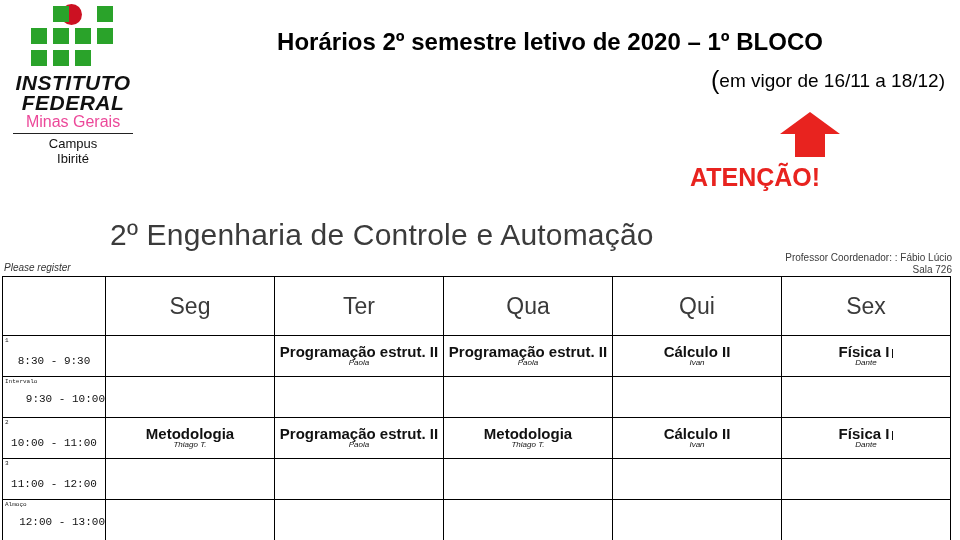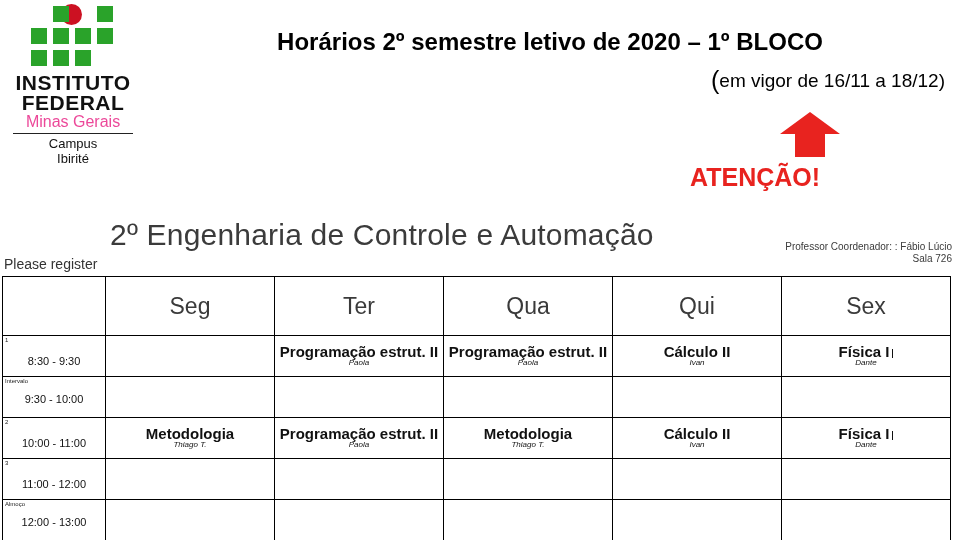--- a/index.html
+++ b/index.html
@@ -44,20 +44,21 @@
     left: 30px;
     top: 0px;
   }
   #logo-if {
     font-size: 21px;
     font-weight: bold;
     letter-spacing: 0.5px;
     line-height: 20px;
     color: #111;
     margin-top: 3px;
+    font-style: italic;
   }
   #logo-mg {
     font-size: 16px;
     line-height: 16px;
     color: #ec4899;
     margin-top: 1px;
   }
   #logo-rule {
     width: 120px;
     height: 1px;
@@ -121,32 +122,33 @@
     top: 218px;
     font-size: 30px;
     color: #3b3b3b;
     font-weight: normal;
     letter-spacing: 0.2px;
     text-align: center;
   }
   #coord {
     position: absolute;
     right: 8px;
-    top: 241px;
+    top: 252px;
     text-align: right;
     font-size: 10px;
     color: #3b3b3b;
     line-height: 12px;
   }
   #register-note {
     position: absolute;
     left: 4px;
-    top: 256px;
-    font-size: 14px;
+    top: 262px;
+    font-size: 10px;
     color: #333;
+    font-style: italic;
   }
 
   
   #grid {
     position: absolute;
     left: 2px;
     top: 276px;
     width: 946px;
     border-collapse: collapse;
     table-layout: fixed;
@@ -171,38 +173,40 @@
     width: 168px;
   }
   .hdr-blank {
     border-left: 1px solid #000;
   }
   .time-cell {
     position: relative;
     height: 40px;
     font-size: 11px;
     color: #111;
+    font-family: Liberation Mono, monospace;
   }
   .time-cell .idx {
     position: absolute;
     left: 2px;
     top: 1px;
     font-size: 6px;
     color: #222;
     line-height: 7px;
   }
   .time-cell .lbl {
     display: block;
     padding-top: 9px;
   }
   .break-row .time-cell {
     height: 24px;
   }
   .break-row .time-cell .lbl {
     padding-top: 3px;
+    text-align: right;
   }
   .break-row td {
     background: #ffffff;
   }
   .cls {
     height: 40px;
   }
   .cls .subj {
     font-size: 15px;
     font-weight: bold;

